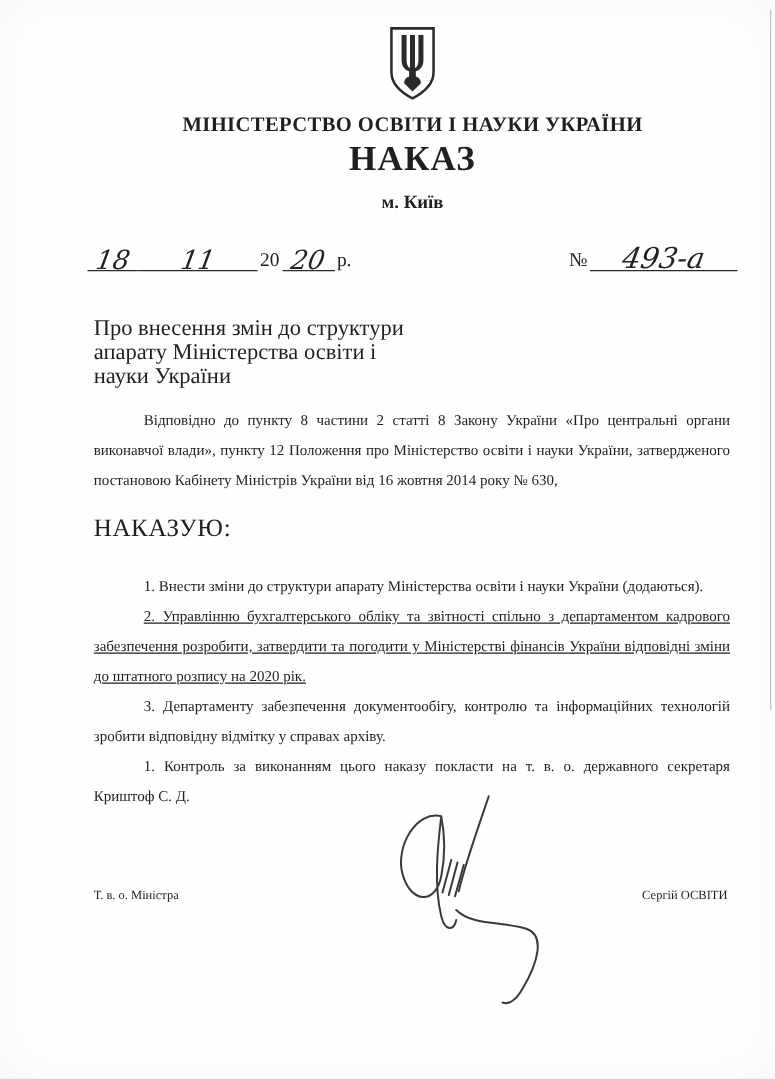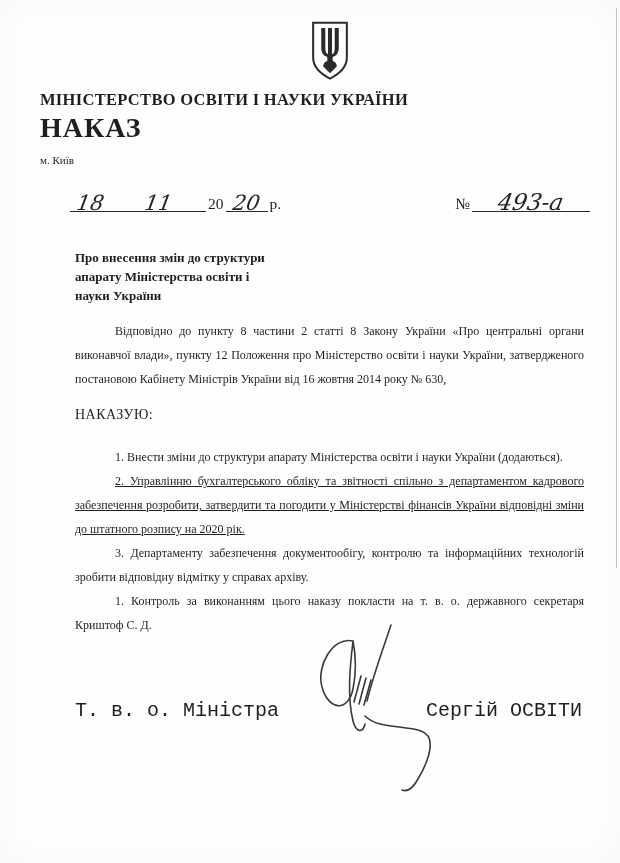--- a/index.html
+++ b/index.html
@@ -20,36 +20,38 @@
     position:absolute;
     right:3px; top:8px; height:560px; width:1px;
     background:#c4c4c4;
   }
 
   .emblem-wrap { text-align:center; padding-top:20px; height:62px; }
   .emblem-wrap svg { display:inline-block; margin-left:40px; }
 
   .ministry {
     margin-top:8px;
-    text-align:left;
+    text-align:center;
     font-weight:bold;
     font-size:16.5px;
     letter-spacing:0.3px;
     padding-left:40px;
   }
   .doctype {
+    text-align:center;
     font-weight:bold;
     font-size:28px;
     letter-spacing:1px;
     margin-top:2px;
     padding-left:40px;
   }
   .city {
-    font-weight:normal;
-    font-size:11px;
+    text-align:center;
+    font-weight:bold;
+    font-size:15px;
     margin-top:10px;
     padding-left:40px;
   }
 
   .dateline {
     display:flex;
     justify-content:space-between;
     align-items:flex-end;
     margin:12px 30px 0 70px;
     height:34px;
@@ -71,50 +73,48 @@
     color:#222;
     position:relative;
     top:3px;
   }
   .hw-big { font-size:23px; }
   .printed { padding:0 2px; position:relative; top:1px; }
 
   .subject {
     margin:36px 0 0 75px;
     width:275px;
-    font-size:13px;
+    font-size:18px;
     line-height:19px;
     white-space:pre-line;
-    font-weight:bold;
   }
 
   .body-par {
     margin:14px 36px 0 75px;
     font-size:12px;
     line-height:24px;
     text-align:justify;
     text-indent:40px;
   }
   .preamble { margin-top:14px; }
   .order-word {
     margin:16px 4px 0 75px;
-    font-size:14px;
+    font-size:20px;
     letter-spacing:0.5px;
   }
   .items { margin-top:3px; }
   .items p { margin:16px 36px 0 75px; }
 
   .sign-row {
     position:relative;
     display:flex;
     justify-content:space-between;
     margin:62px 38px 0 75px;
-    font-size:20px;
+    font-size:10px;
     overflow:visible;
-    font-family:Liberation Mono, monospace;
   }
   .signature-svg {
     position:absolute;
     left:228px;
     top:-78px;
     pointer-events:none;
   }
 </style>
 </head>
 <body>

